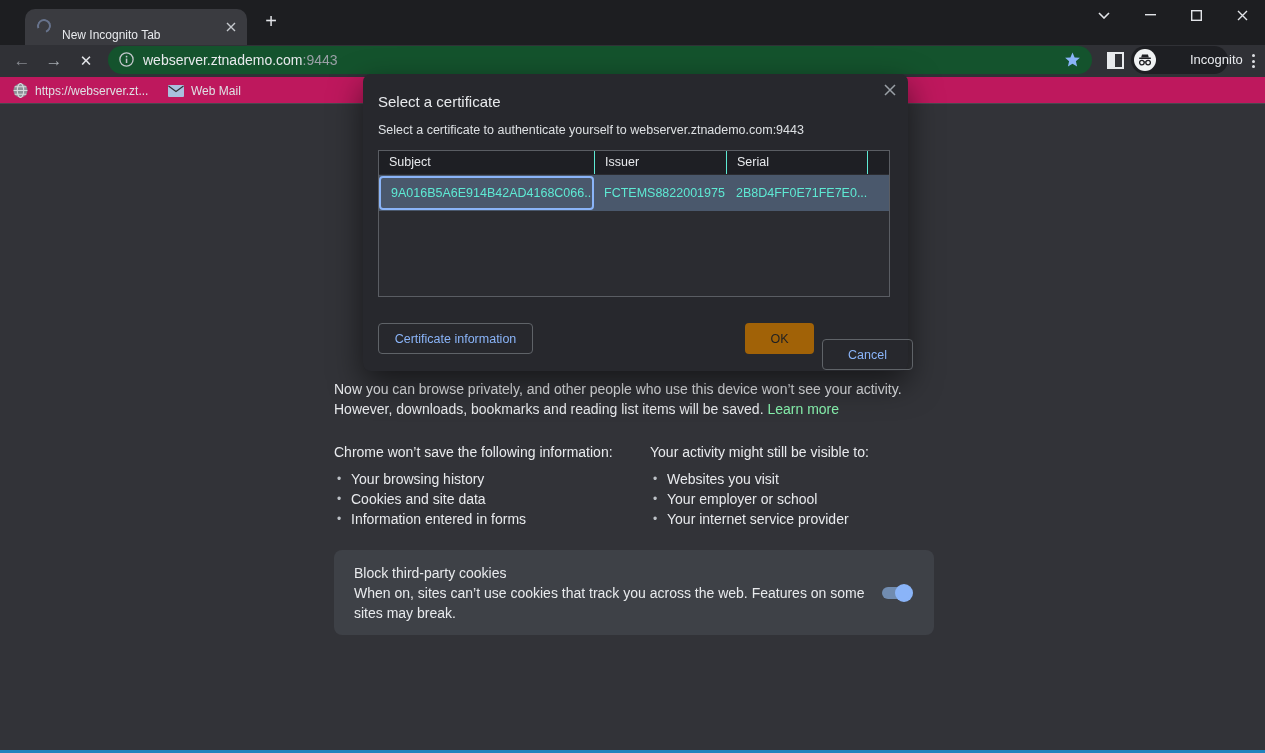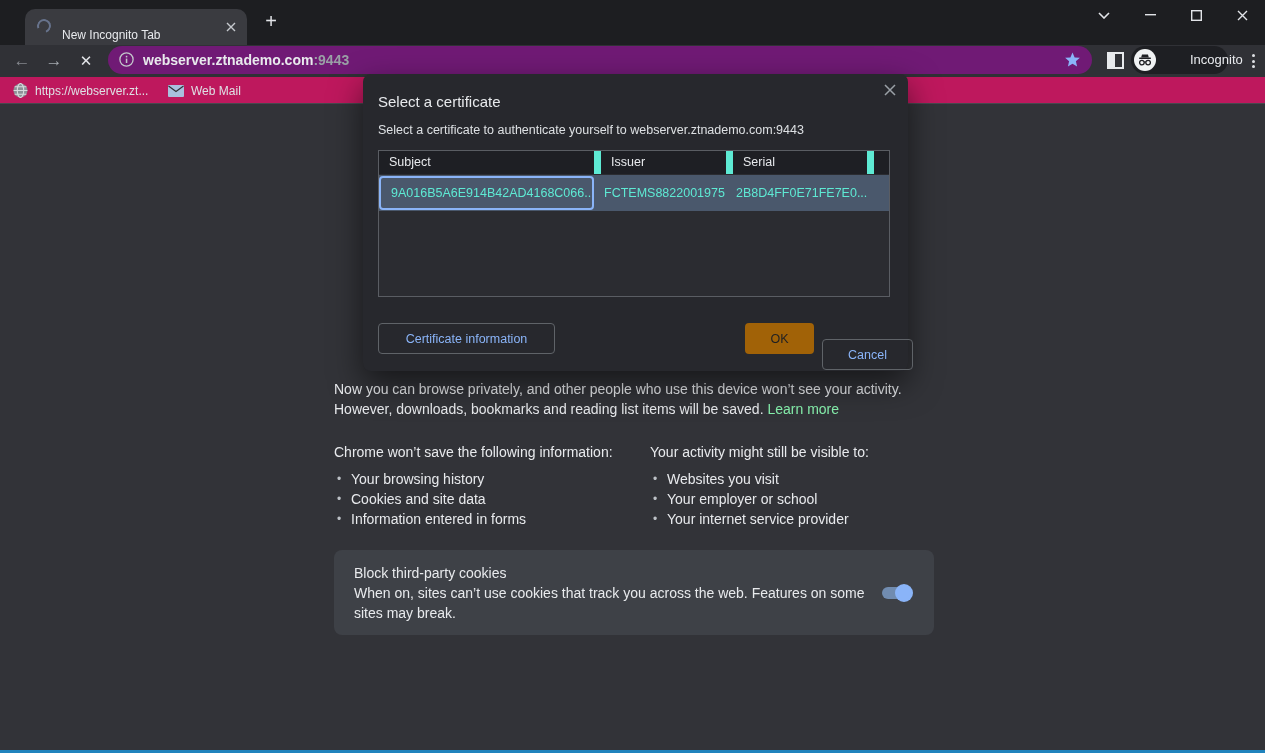--- a/index.html
+++ b/index.html
@@ -21,21 +21,21 @@
   .newtab-btn { position:absolute; left:261px; top:12px; width:20px; height:20px;
                 color:#e2e4e8; font-size:20px; line-height:19px; text-align:center; font-weight:400; }
   .win-controls { position:absolute; top:4px; right:0; height:22px; display:flex; }
   .winbtn { width:46px; height:22px; display:flex; align-items:center; justify-content:center; color:#e2e4e8; }
 
   
   .toolbar { position:absolute; top:45px; left:0; right:0; height:32px; background:#303136; }
   .nav-btn { position:absolute; top:2px; width:28px; height:28px; text-align:center;
              font-size:17px; line-height:28px; }
   .omnibox { position:absolute; left:108px; top:1px; width:984px; height:28px;
-             border-radius:14px; background:#701a75;font-weight:bold; }
+             border-radius:14px; background:#14532d; }
   .omni-info { position:absolute; left:11px; top:6px; }
   .omni-url { position:absolute; left:35px; top:0; line-height:28px; font-size:14px; color:#e8eaed; white-space:nowrap; }
   .omni-port { color:#9aa0a6; }
   .omni-star { position:absolute; right:11px; top:5px; }
   .sidepanel-btn { position:absolute; left:1107px; top:7px; width:17px; height:17px;
                    border:2px solid #e8eaed; background:linear-gradient(to right,#e8eaed 0 6px,transparent 6px); }
   .incog-badge { position:absolute; left:1131px; top:1px; height:28px; width:97px;
                  border-radius:14px; background:#1e1f23; }
   .incog-circle { position:absolute; left:3px; top:3px; width:22px; height:22px;
                   border-radius:50%; background:#f1f3f4; display:flex; align-items:center; justify-content:center; }
@@ -76,33 +76,33 @@
             background:#27282d; border-radius:8px; z-index:10;
             box-shadow:0 12px 32px rgba(0,0,0,.55); }
   .dlg-close { position:absolute; top:7px; right:9px; width:18px; height:18px;
                color:#9aa0a6; font-size:14px; line-height:18px; text-align:center; }
   .dlg-title { position:absolute; left:15px; top:19px; font-size:15px; color:#e8eaed; }
   .dlg-sub { position:absolute; left:15px; top:49px; font-size:12.5px; color:#dde0e3; }
   .cert-table { position:absolute; left:15px; top:76px; width:512px; height:147px;
                 border:1px solid #5a5d63; background:#2b2c31; }
   .cert-head { display:flex; height:23px; background:#1e1f24; }
   .cert-head .hc { font-size:12.5px; color:#e8eaed; line-height:23px; padding-left:10px; }
-  .hc + .hc { border-left:7px solid #5eead4; }
+  .hc + .hc { border-left:1px solid #5eead4; }
   .hc-subject { width:215px; } .hc-issuer { width:132px; } .hc-serial { width:141px; }
   .hc-scroll { flex:1; }
   .cert-row { display:flex; height:36px; background:#4a586c; margin-top:1px; align-items:center; }
   .cert-row .cc { font-size:12.5px; color:#5eead4; white-space:nowrap; overflow:hidden; }
   .cc-subject { width:215px; height:34px; line-height:30px; border:2px solid #8ab4f8;
                 border-radius:4px; padding-left:10px; }
   .cc-issuer { width:132px; padding-left:10px; }
   .cc-serial { width:141px; padding-left:10px; }
   .dlg-btn { position:absolute; top:249px; height:31px; border-radius:4px; font-size:12.5px;
              font-weight:500; font-family:"Liberation Sans",sans-serif; cursor:pointer;
              background:transparent; border:1px solid #5f6368; color:#8ab4f8; }
-  .btn-info { left:15px; width:177px; }
+  .btn-info { left:15px; width:155px; }
   .btn-ok { left:382px; width:69px; background:#a16207; border:none; color:#1f2023; }
   .btn-cancel { left:459px; width:91px;margin-top:16px; }
 
   .bottom-strip { position:absolute; left:0; right:0; bottom:0; height:3px; background:#2083bd; }
 
   svg { display:block; }
 </style>
 </head>
 <body>
 

